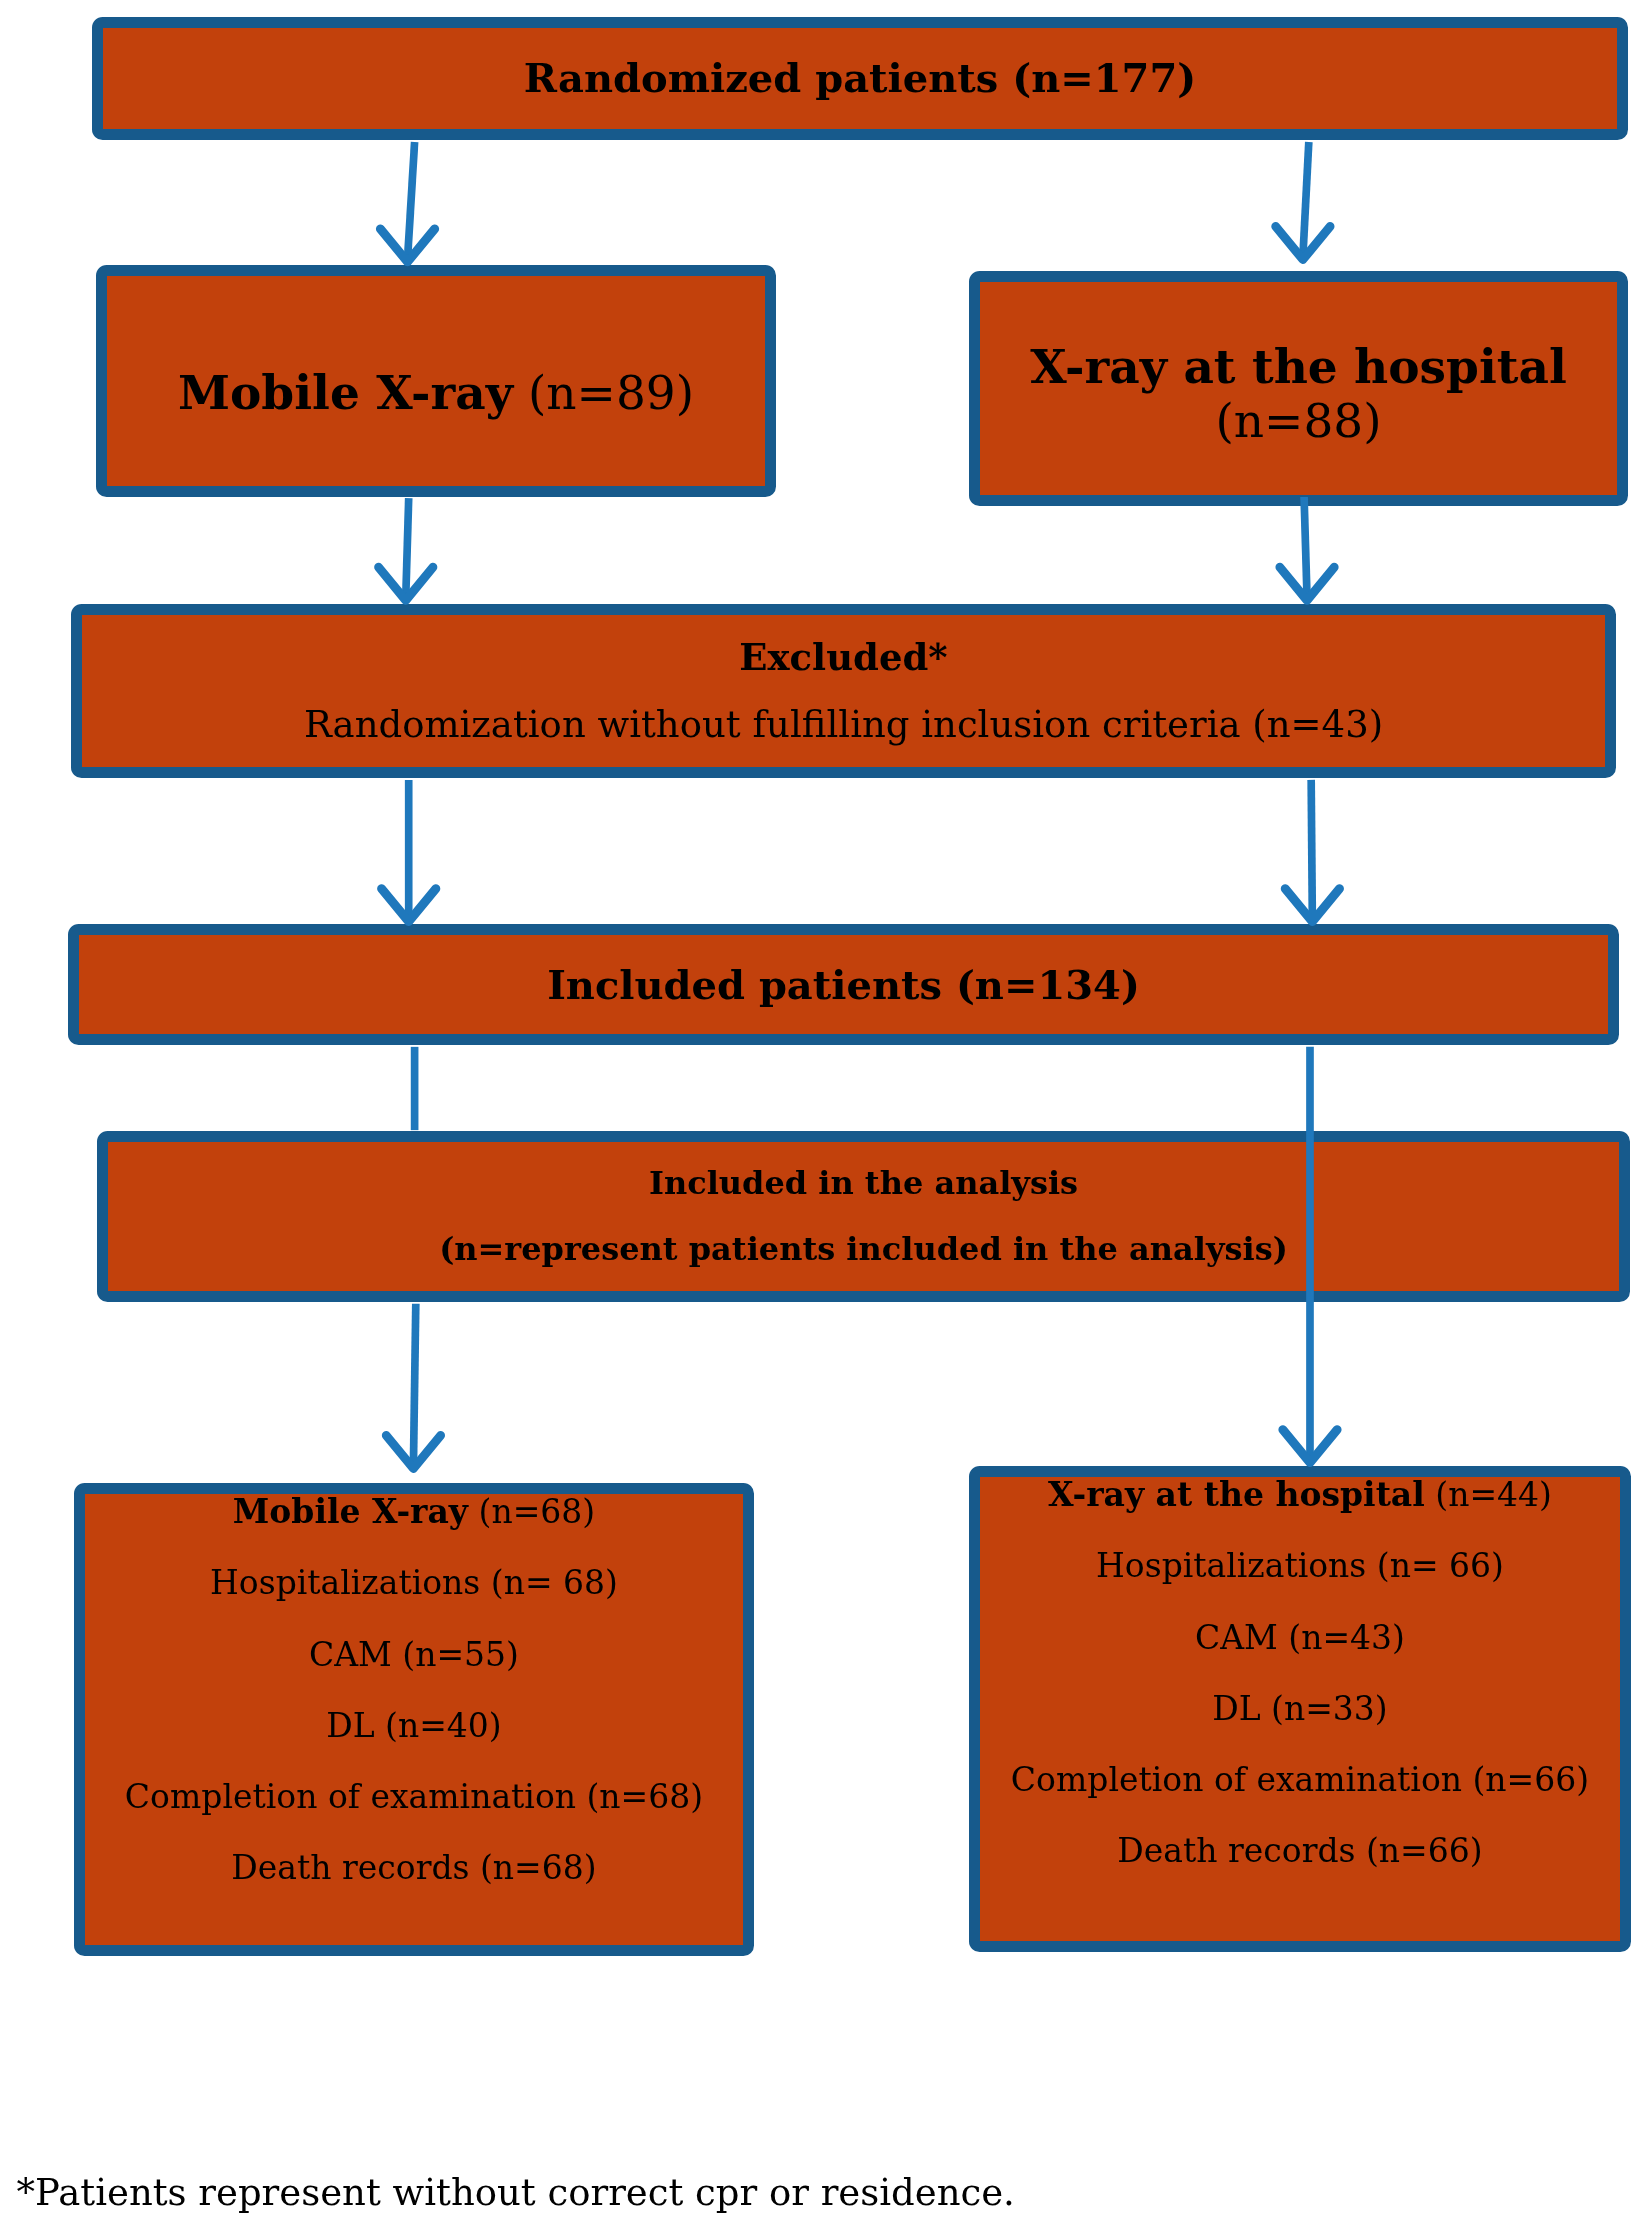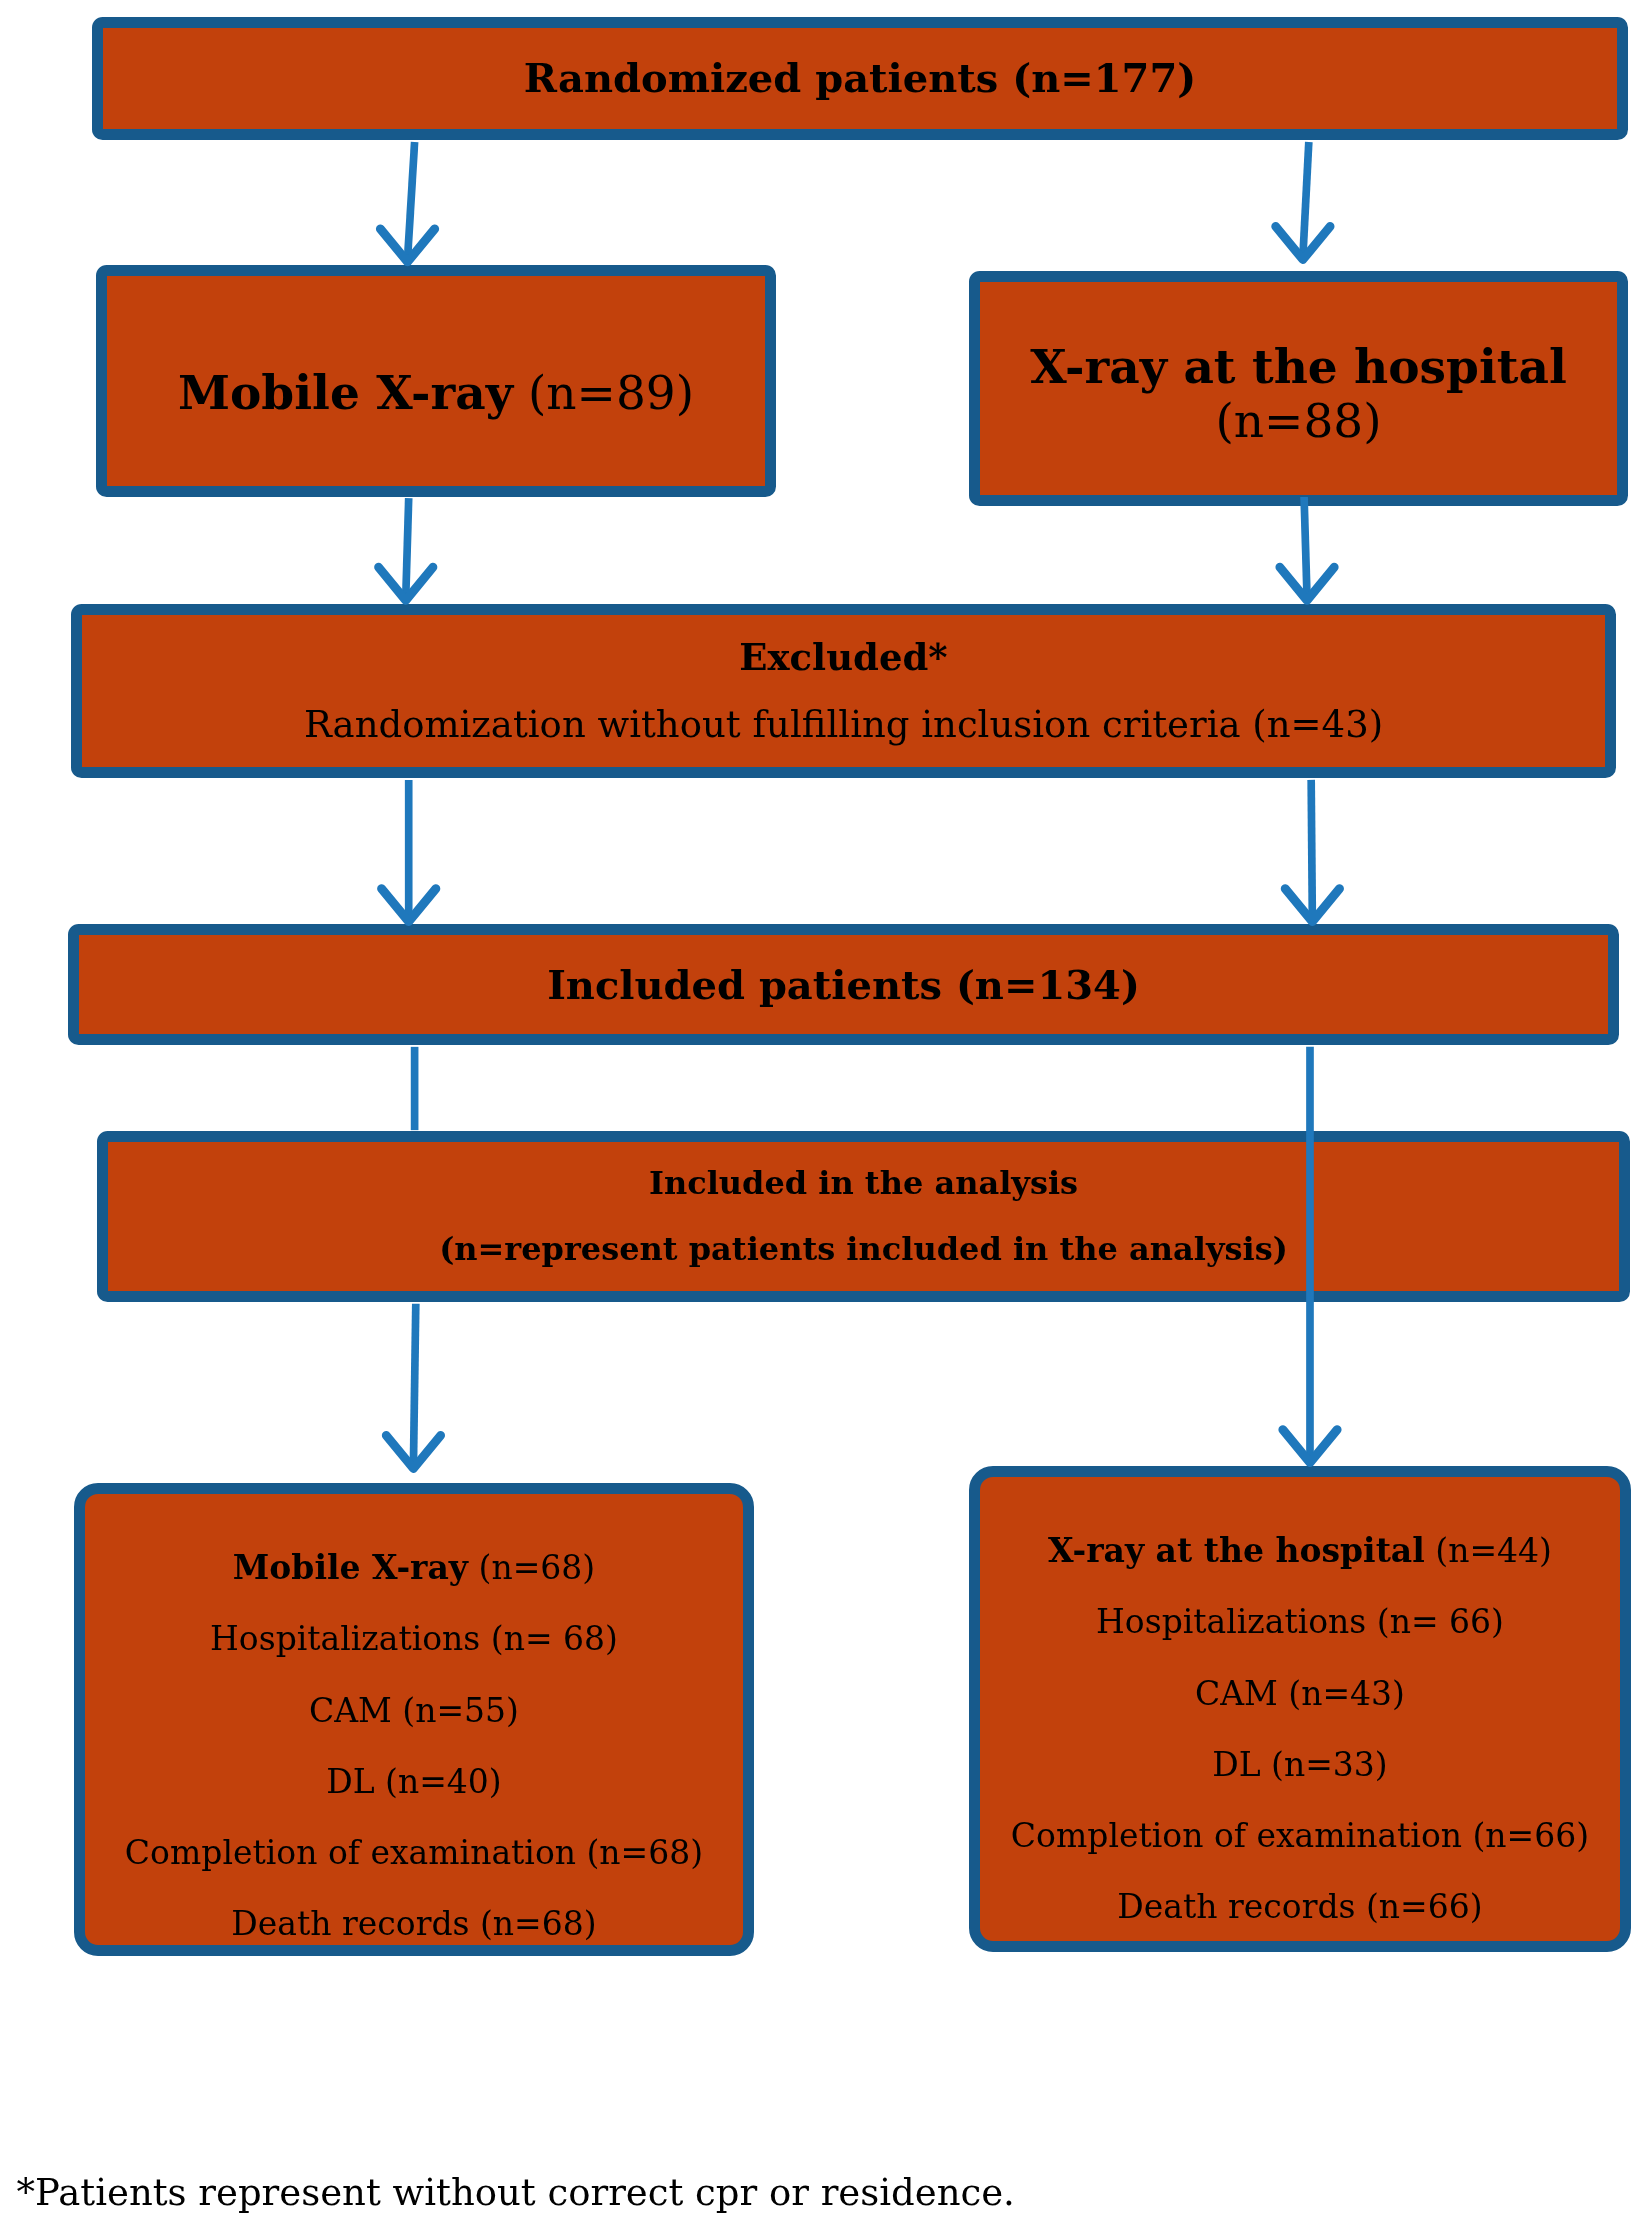--- a/index.html
+++ b/index.html
@@ -26,21 +26,21 @@
   }
   .b{font-weight:bold;}
   .t-main{font-size:40px;font-weight:bold;line-height:1.15;}
   .t-row2{font-size:47px;line-height:1.15;}
   .t-excl-title{font-size:37px;font-weight:bold;line-height:1.1;}
   .t-excl-sub{font-size:37px;line-height:1.1;}
   .t-analysis{font-size:32px;font-weight:bold;line-height:1.1;}
   .t-item{font-size:33px;line-height:1.1;}
   #box-excluded{gap:27px;}
   #box-analysis{gap:31px;}
-  .results{justify-content:flex-start;padding-top:56px;gap:35px;border-radius:24px;}
+  .results{justify-content:flex-start;gap:35px;}
   #arrow-layer{position:absolute;left:0;top:0;z-index:5;pointer-events:none;}
   .shaft{stroke:#1F78BC;stroke-width:13;fill:none;stroke-linecap:butt;}
   .head{stroke:#1F78BC;stroke-width:15;fill:none;stroke-linecap:round;stroke-linejoin:round;}
   #footnote{
     position:absolute;left:16.5px;top:2173px;
     font-size:37px;line-height:1.1;color:#000;
   }
 </style>
 </head>
 <body>

